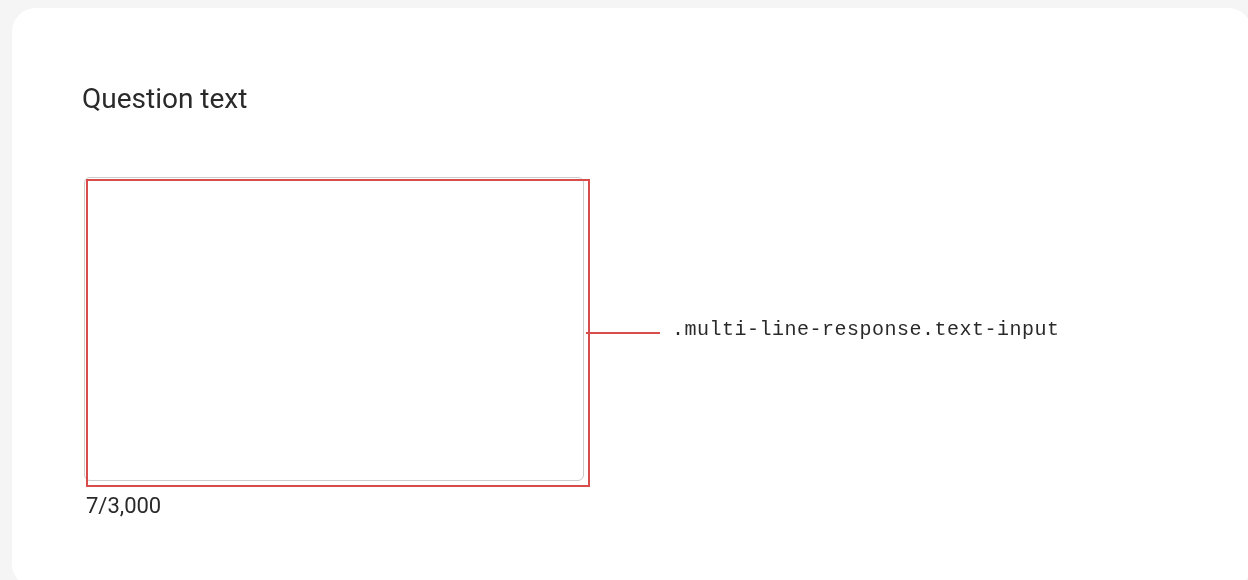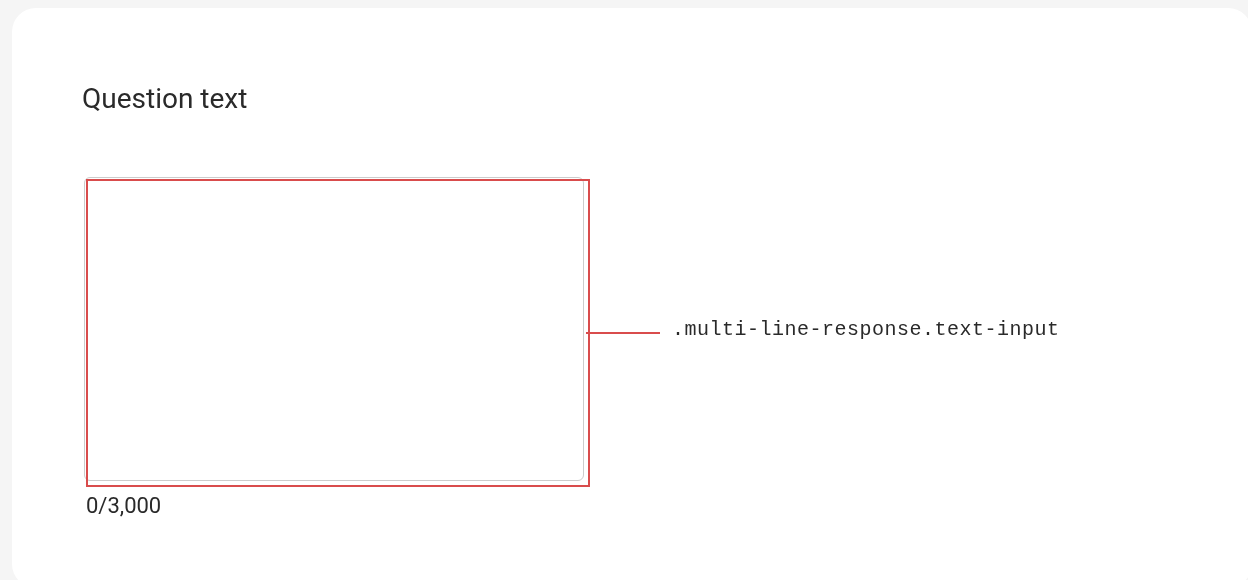--- a/index.html
+++ b/index.html
@@ -82,18 +82,18 @@
   </style>
 </head>
 <body>
 
 <div class="card">
   <div class="question-label">Question text</div>
 
   <div class="textarea-wrapper">
     <div class="highlight-box"></div>
     <textarea class="text-input" style=""></textarea>
-    <div class="char-counter">0/3,000</div>
+    <div class="char-counter">7/3,000</div>
   </div>
 
   <div class="annotation-line"></div>
   <div class="annotation-label">.multi-line-response.text-input</div>
 </div>
 
 </body></html>

